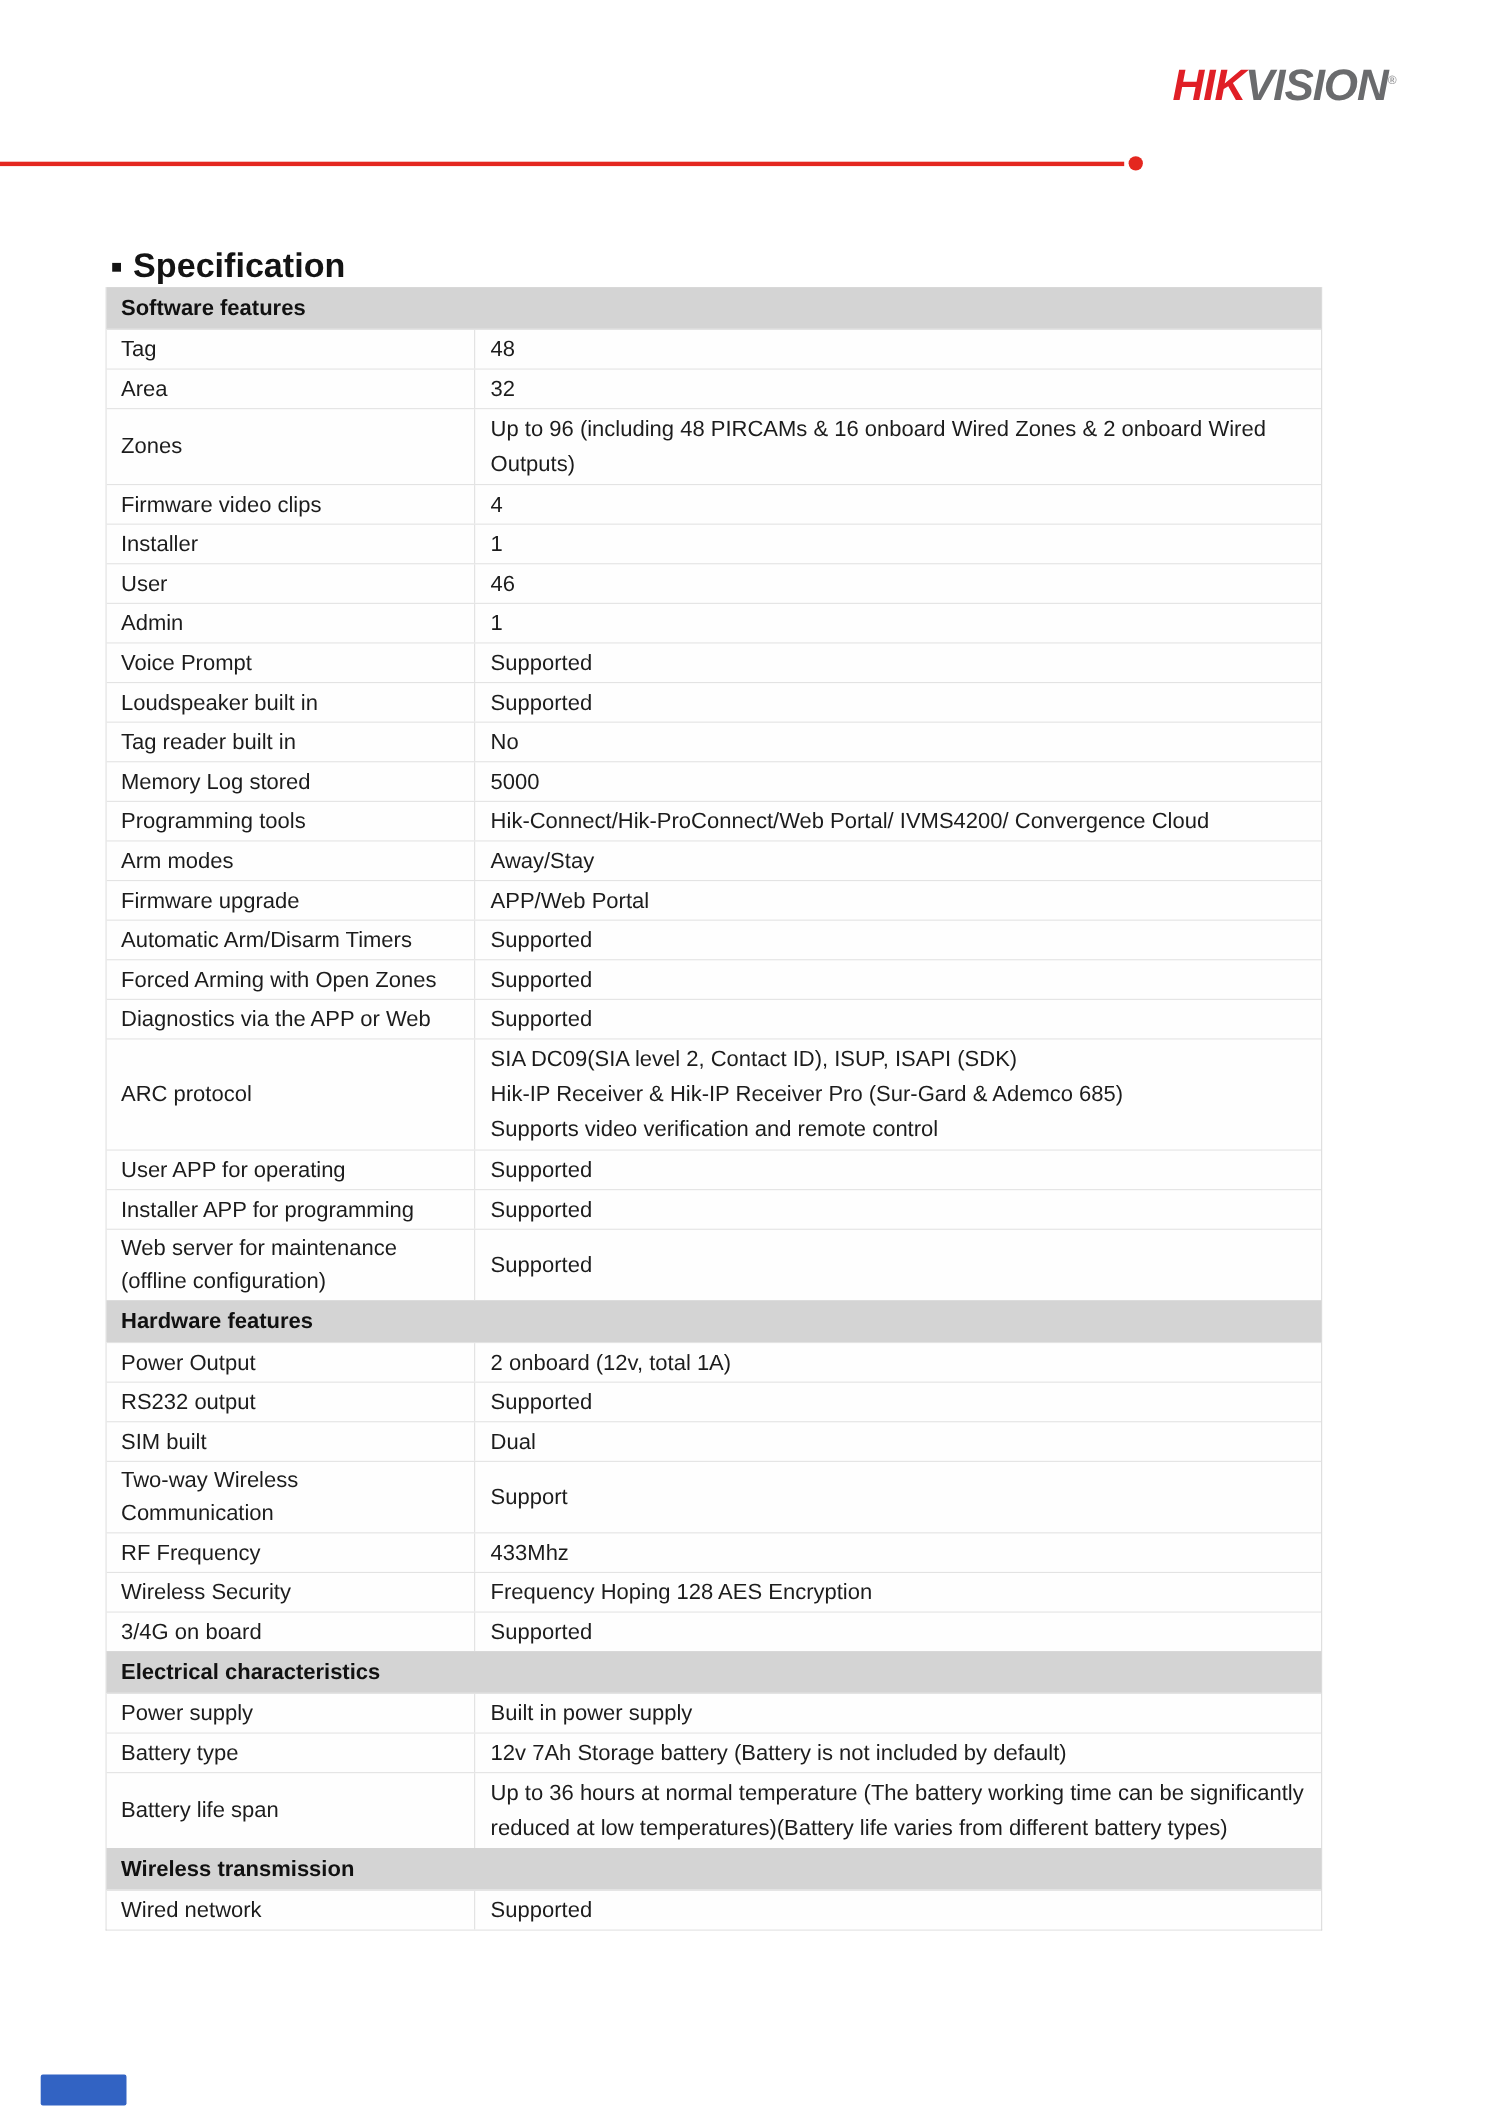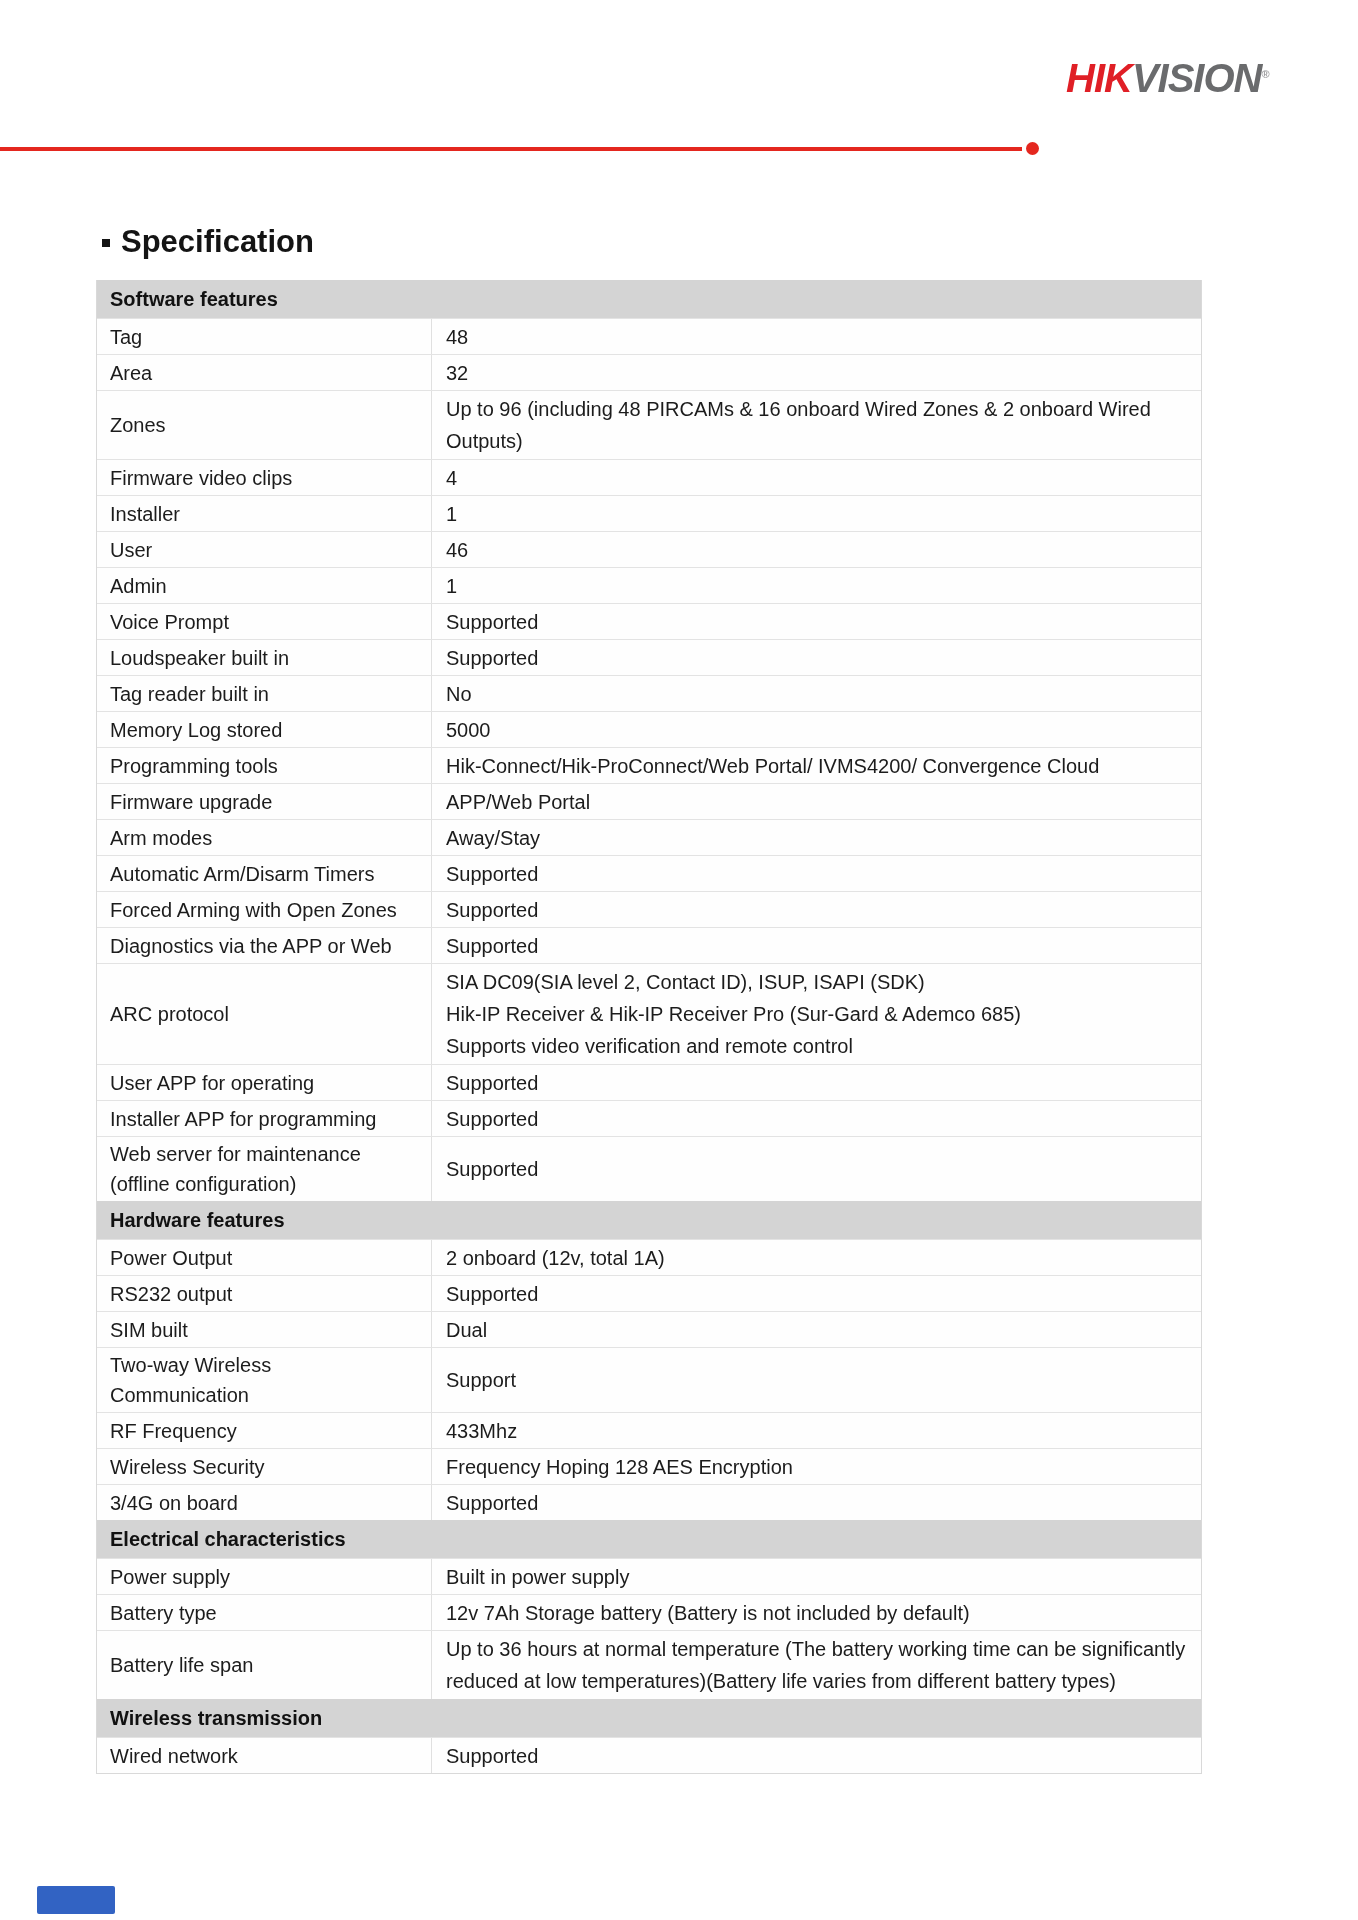--- a/index.html
+++ b/index.html
@@ -45,21 +45,21 @@
     display:flex;align-items:center;gap:11px;
   }
   .title-bullet{
     width:8px;height:8px;background:#141414;margin-top:2px;flex:0 0 auto;
   }
   .page-title{
     font-size:31px;font-weight:bold;color:#141414;line-height:36px;
   }
   
   .spec-table{
-    position:absolute;top:280px;left:96px;width:1106px;
+    position:absolute;top:261px;left:96px;width:1106px;
     border-left:1px solid #d9d9d9;border-right:1px solid #d9d9d9;
     border-bottom:1px solid #d9d9d9;
     box-sizing:border-box;
     font-size:20px;color:#1c1c1c;
   }
   .section-header-row{
     background:var(--section-bg);
     min-height:38px;display:flex;align-items:center;
     padding:0 13px;font-weight:bold;color:#111111;
     box-sizing:border-box;
@@ -154,26 +154,26 @@
       </div>
       <div class="spec-row">
         <div class="cell-label">Memory Log stored</div>
         <div class="cell-value">5000</div>
       </div>
       <div class="spec-row">
         <div class="cell-label">Programming tools</div>
         <div class="cell-value">Hik-Connect/Hik-ProConnect/Web Portal/ IVMS4200/ Convergence Cloud</div>
       </div>
       <div class="spec-row">
+        <div class="cell-label">Arm modes</div>
+        <div class="cell-value">Away/Stay</div>
+      </div>
+      <div class="spec-row">
         <div class="cell-label">Firmware upgrade</div>
         <div class="cell-value">APP/Web Portal</div>
-      </div>
-      <div class="spec-row">
-        <div class="cell-label">Arm modes</div>
-        <div class="cell-value">Away/Stay</div>
       </div>
       <div class="spec-row">
         <div class="cell-label">Automatic Arm/Disarm Timers</div>
         <div class="cell-value">Supported</div>
       </div>
       <div class="spec-row">
         <div class="cell-label">Forced Arming with Open Zones</div>
         <div class="cell-value">Supported</div>
       </div>
       <div class="spec-row">

